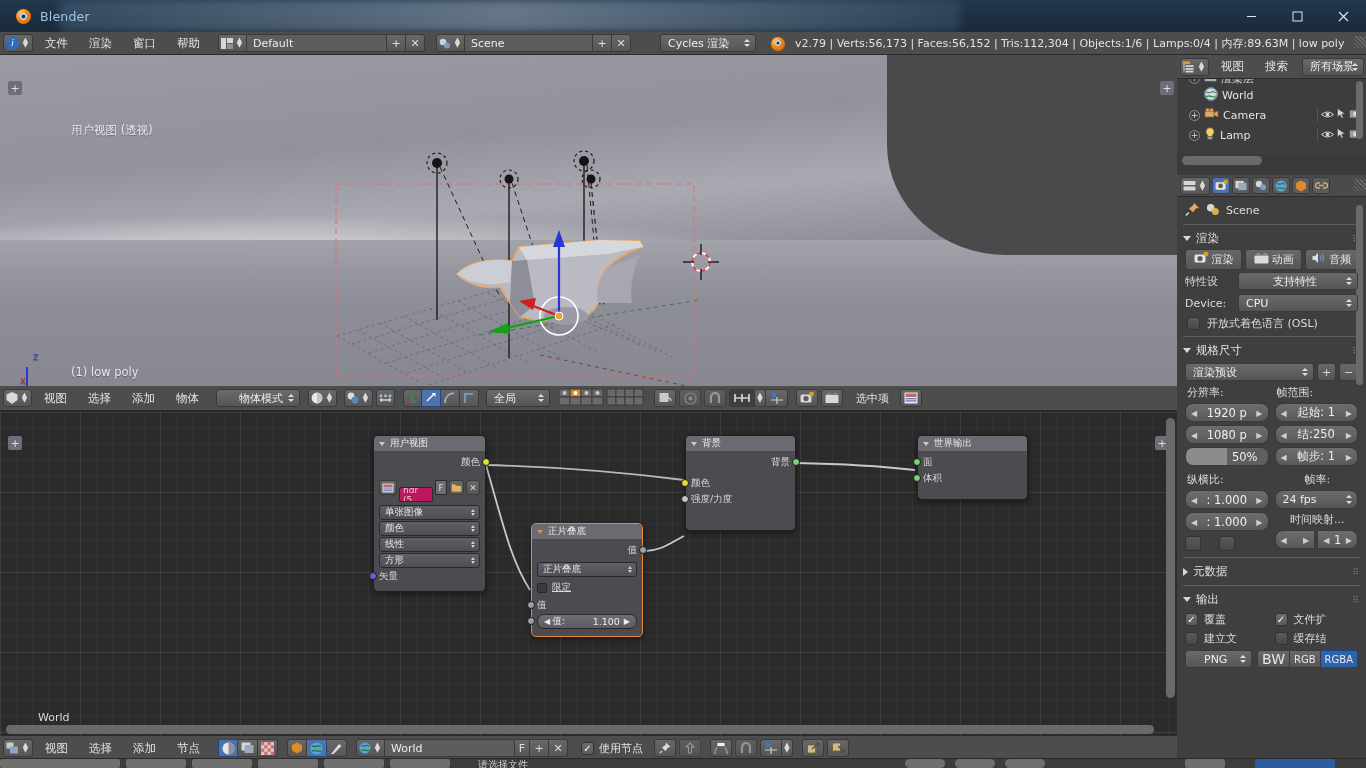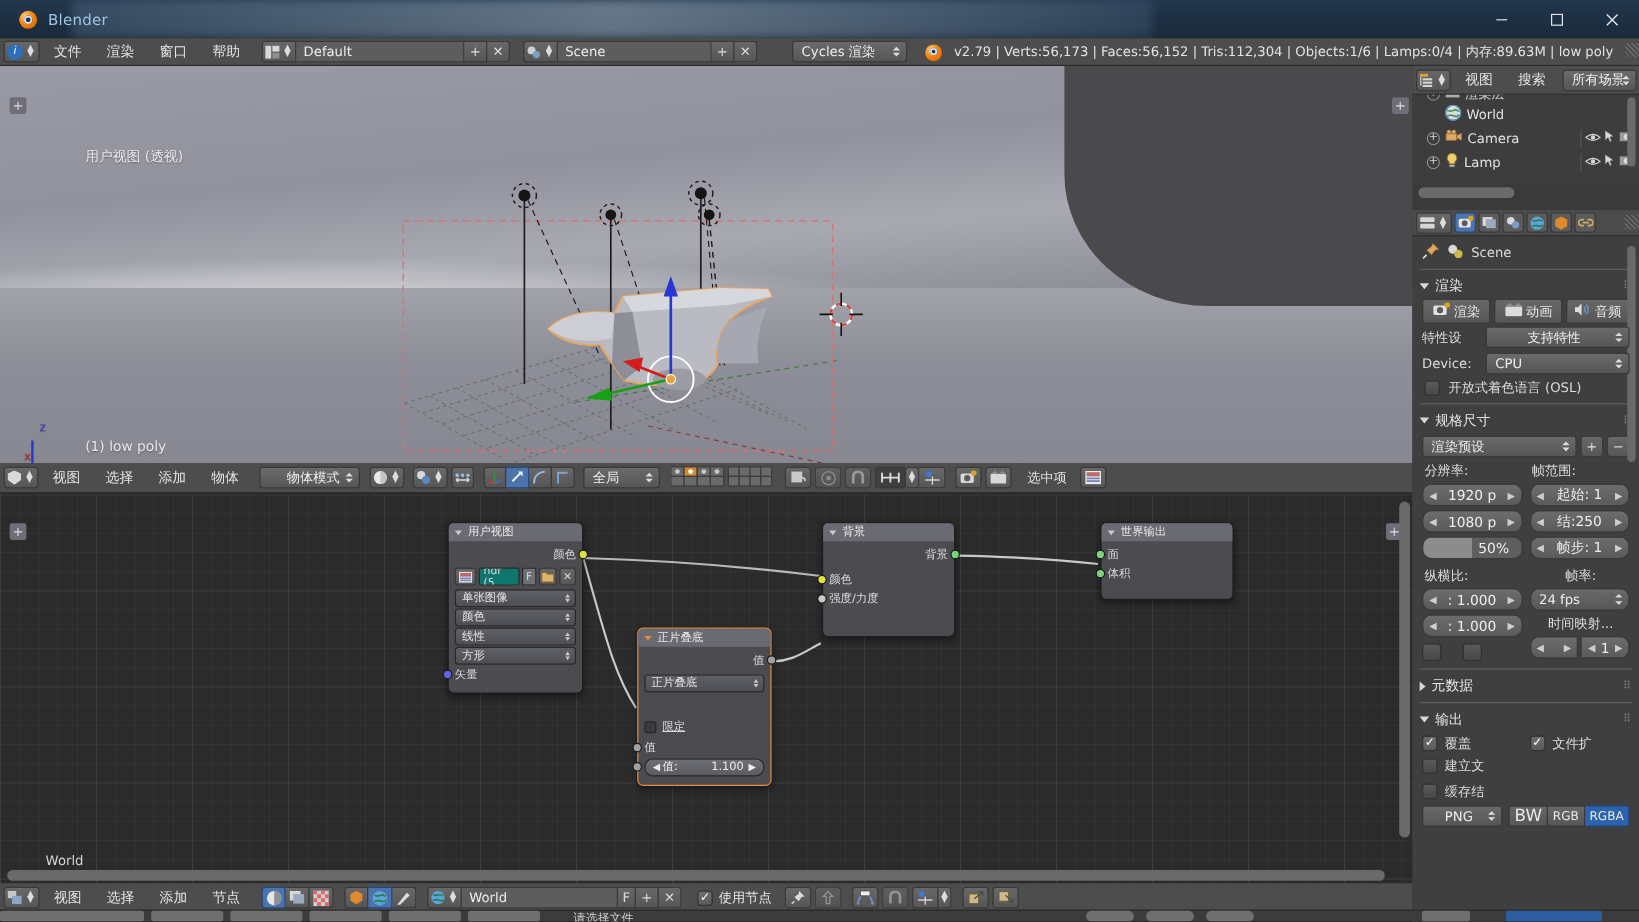--- a/index.html
+++ b/index.html
@@ -538,21 +538,21 @@
         </div>
         <div style="display:flex;gap:2px;align-items:center;margin:3px 0;">
           <div class="iconbtn" style="width:18px;height:15px;padding:0;">
             <svg width="12" height="10" viewBox="0 0 12 10">
                 <rect x="0.5" y="0.5" width="11" height="9" fill="#dedede"></rect>
                 <rect x="1.5" y="1.5" width="9" height="3" fill="#b86a6a"></rect>
                 <rect x="1.5" y="5.4" width="9" height="1.1" fill="#6a7ec0"></rect>
                 <rect x="1.5" y="7.1" width="9" height="1.1" fill="#6a7ec0"></rect>
               </svg>
           </div>
-          <div style="flex:1;background:#0f766e;border:1px solid #2a2a2e;border-radius:2px;height:15px;display:flex;align-items:center;padding:0 3px;font-size:9px;overflow:hidden;">hdr (5</div>
+          <div style="flex:1;background:#be185d;border:1px solid #2a2a2e;border-radius:2px;height:15px;display:flex;align-items:center;padding:0 3px;font-size:9px;overflow:hidden;margin-top:14px;">hdr (5</div>
           <div style="background:#6e6e75;border:1px solid #2a2a2e;height:15px;width:12px;display:flex;align-items:center;justify-content:center;font-size:9px;">F</div>
           <div class="iconbtn" style="width:15px;height:15px;padding:0;">
             <svg width="11" height="10" viewBox="0 0 11 10">
                 <path d="M0.5 9 V1 H4 L5 2.4 H10.5 V9 Z" fill="#dcb36a" stroke="#8b6a28" stroke-width="0.8"></path>
               </svg>
           </div>
           <div class="iconbtn" style="width:14px;height:15px;padding:0;font-size:9px;">✕</div>
         </div>
         <div class="row">
             <div class="nwid">单张图像</div>
@@ -579,21 +579,21 @@
         <span>正片叠底</span>
       </div>
       <div class="node-body">
         <div class="row out">
           <span>值</span>
           <span class="sock r" style="background:#a0a0a0;top:3px;"></span>
         </div>
         <div class="row" style="margin-top:4px;">
           <div class="nwid">正片叠底</div>
         </div>
-        <div class="nchk" style="margin-top:21px;text-decoration:underline;">
+        <div class="nchk" style="margin-top:3px;text-decoration:underline;">
           <i></i>
           <span>限定</span>
         </div>
         <div class="row" style="margin-top:3px;">
           <span class="sock l" style="background:#a0a0a0;top:3px;"></span>
           <span>值</span>
         </div>
         <div class="row" style="margin-top:1px;">
           <span class="sock l" style="background:#a0a0a0;top:3px;"></span>
           <div class="nval">
@@ -1094,21 +1094,21 @@
       <div style="display:flex;padding:2px 8px;gap:6px;">
         <div style="flex:1;display:flex;align-items:center;gap:6px;">
           <span class="chk on">✓</span>
           <span class="p-lbl">覆盖</span>
         </div>
         <div style="flex:1;display:flex;align-items:center;gap:6px;">
           <span class="chk on">✓</span>
           <span class="p-lbl">文件扩</span>
         </div>
       </div>
-      <div style="display:flex;padding:2px 8px;gap:6px;flex-direction:column;">
+      <div style="display:flex;padding:2px 8px;gap:6px;">
         <div style="flex:1;display:flex;align-items:center;gap:6px;">
           <span class="chk"></span>
           <span class="p-lbl">建立文</span>
         </div>
         <div style="flex:1;display:flex;align-items:center;gap:6px;">
           <span class="chk"></span>
           <span class="p-lbl">缓存结</span>
         </div>
       </div>
       <div style="display:flex;padding:2px 8px;gap:5px;align-items:center;">

